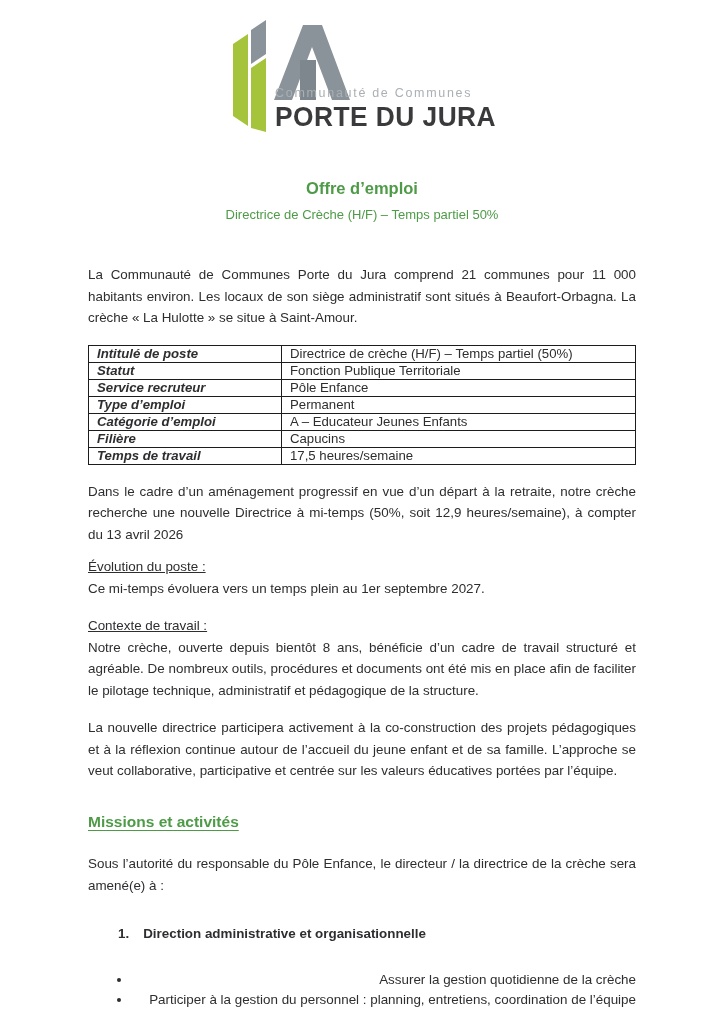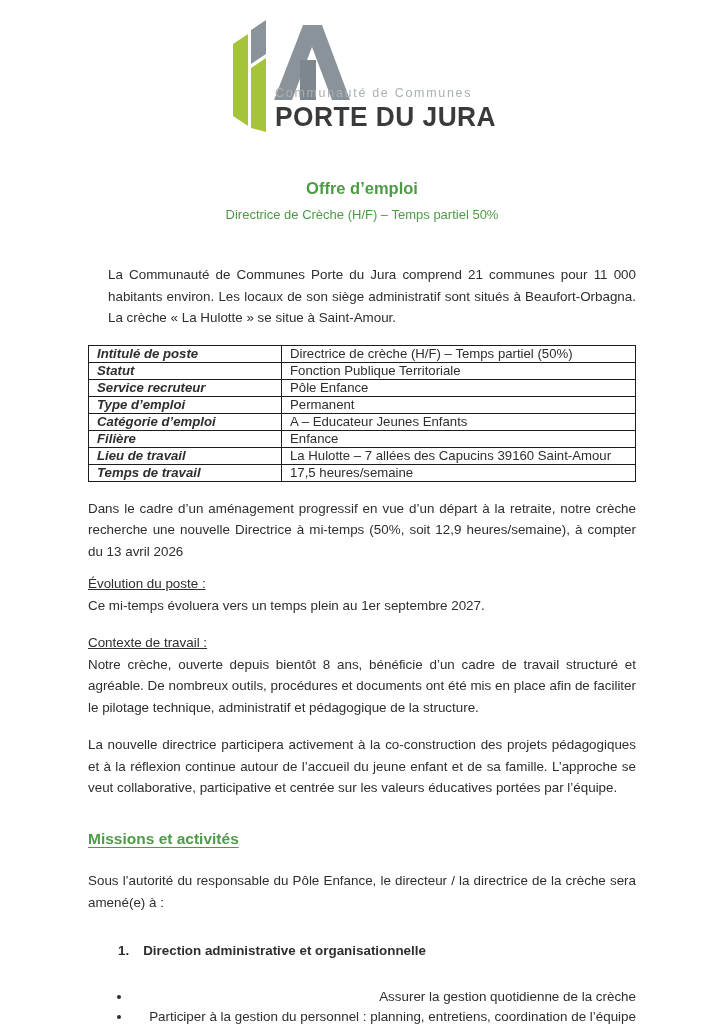--- a/index.html
+++ b/index.html
@@ -31,21 +31,21 @@
   .title-block { text-align: center; margin-top: 40px; line-height: 25px; }
   .title-main { color: var(--green, #4e9b47); font-size: 16.5px; font-weight: bold; }
   .title-sub  { color: var(--green, #4e9b47); font-size: 13px; font-weight: normal; margin-top: 1px; }
 
   
   .content {
     width: 548px; margin: 0 auto;
     font-size: 13.4px; line-height: 21.5px;
     text-align: justify;
   }
-  .intro { margin-top: 37px; margin-left: 20px; }
+  .intro { margin-top: 37px; }
 
   
   table.job { border-collapse: collapse; width: 100%; margin-top: 16px; }
   table.job td {
     border: 1px solid #1c1c1c;
     font-size: 13.2px; line-height: 15px;
     padding: 0.5px 8px; height: 17px;
     text-align: left; vertical-align: middle;
   }
   table.job td.lbl { width: 193px; font-weight: bold; font-style: italic; }
@@ -126,25 +126,21 @@
         <tr>
           <td class="lbl">Type d’emploi</td>
           <td>Permanent</td>
         </tr>
         <tr>
           <td class="lbl">Catégorie d’emploi</td>
           <td>A – Educateur Jeunes Enfants</td>
         </tr>
         <tr>
           <td class="lbl">Filière</td>
-          <td>Enfance</td>
-        </tr>
-        <tr>
-          <td class="lbl">Lieu de travail</td>
-          <td>La Hulotte – 7 allées des Capucins 39160 Saint-Amour</td>
+          <td>Capucins</td>
         </tr>
         <tr>
           <td class="lbl">Temps de travail</td>
           <td>17,5 heures/semaine</td>
         </tr>
       </tbody>
     </table>
 
     <p class="para">Dans le cadre d’un aménagement progressif en vue d’un départ à la retraite, notre crèche recherche une nouvelle Directrice à mi-temps (50%, soit 12,9 heures/semaine), à compter du 13 avril 2026</p>
 

